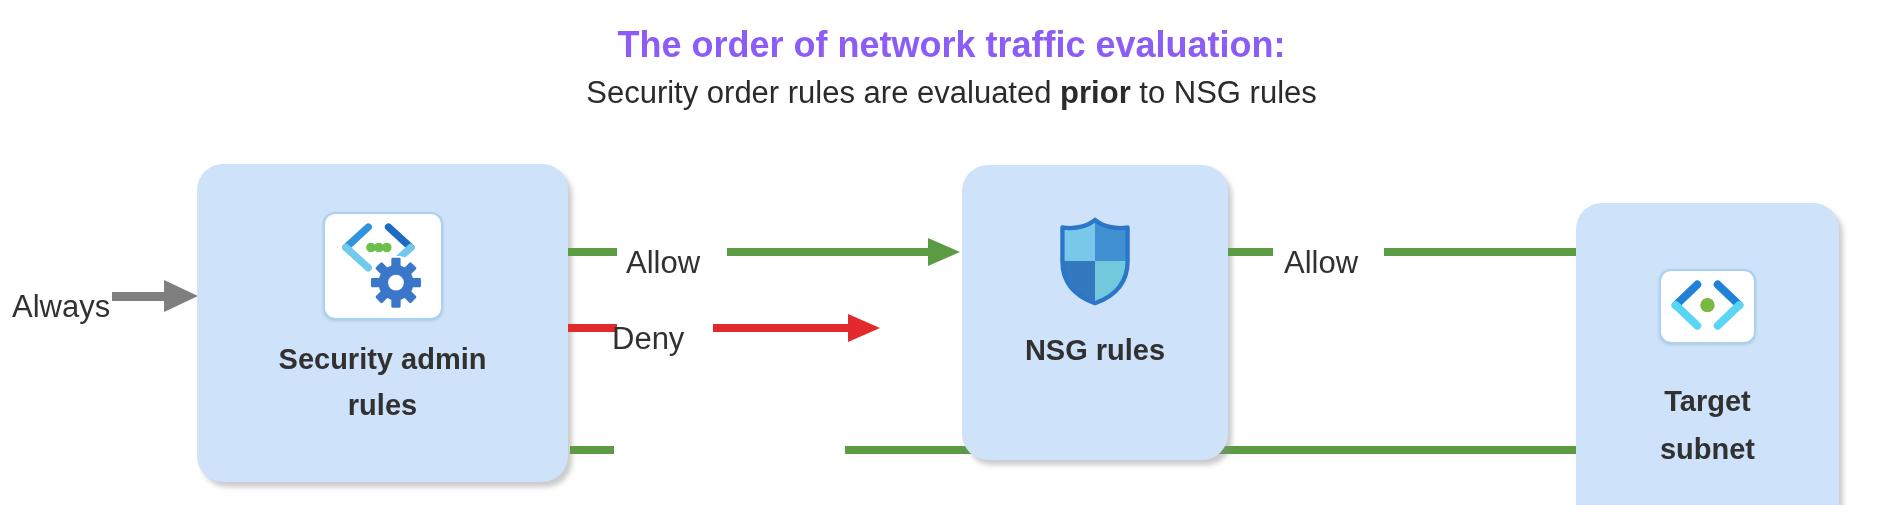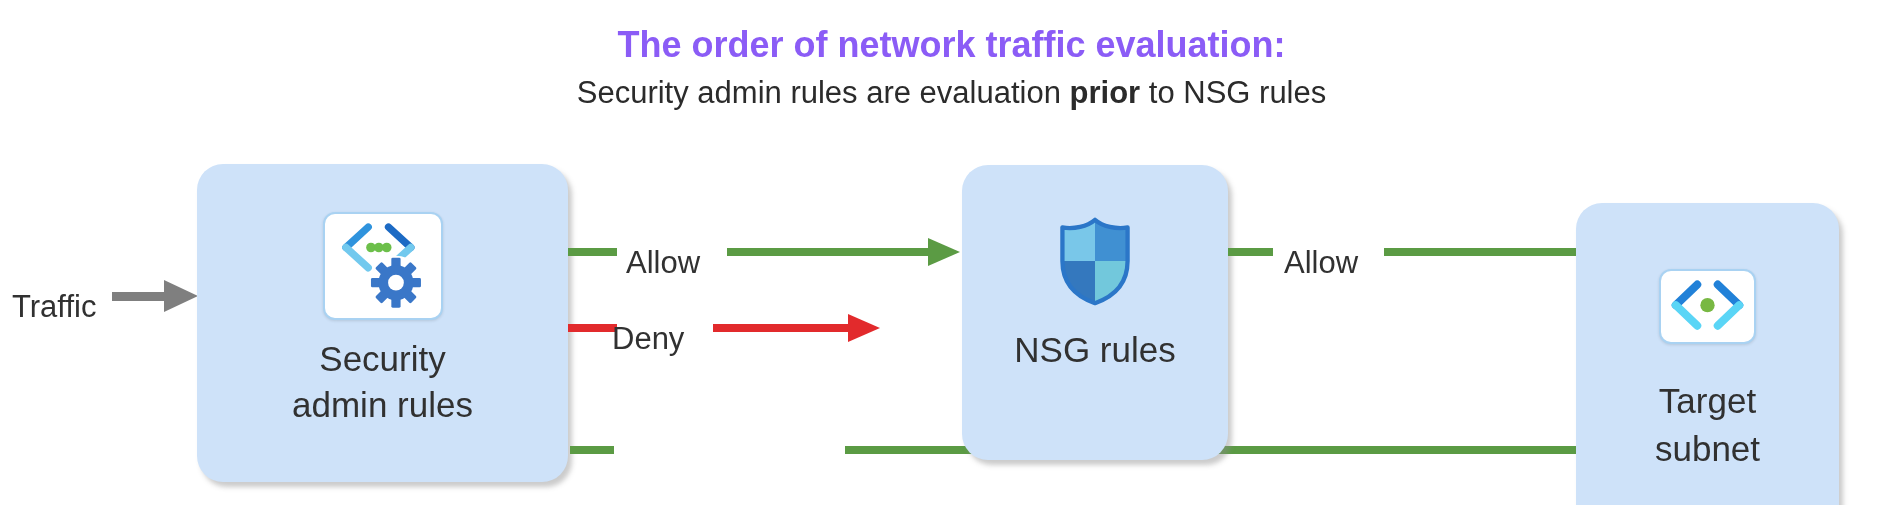--- a/index.html
+++ b/index.html
@@ -58,33 +58,33 @@
     position: absolute; left: 0; right: 0; margin: 0 auto;
     background: #ffffff;
     border: 2px solid var(--icon-border, #a9d2f2);
     border-radius: 12px;
     box-shadow: 0 1px 3px rgba(0,0,0,0.12);
     display: flex; align-items: center; justify-content: center;
   }
   .shield-wrap { position: absolute; left: 0; right: 0; margin: 0 auto; width: 74px; }
   .node-label {
     position: absolute; left: 0; right: 0; text-align: center;
-    font-weight: normal; font-size: 35px; color: var(--text-dark, #313131);
+    font-weight: bold; font-size: 29px; color: var(--text-dark, #313131);
   }
   .node-label .wrap { display: inline-block; }
 </style>
 </head>
 <body>
 
 <div class="canvas">
 
   <div class="heading">The order of network traffic evaluation:</div>
-  <div class="subheading"><span>Security admin rules are evaluation </span><span class="b">prior</span><span> to NSG rules</span></div>
+  <div class="subheading"><span>Security order rules are evaluated </span><span class="b">prior</span><span> to NSG rules</span></div>
 
-  <span class="lbl" style="left:12px;top:277px;">Traffic</span>
+  <span class="lbl" style="left:12px;top:277px;">Always</span>
   <div class="seg gray" style="left:112px;top:292px;width:52px;"></div>
   <div class="head gray-h" style="left:164px;top:280px;"></div>
 
   <div class="node" style="left:197px;top:164px;width:371px;height:318px;">
     <div class="icon-tile" style="top:48px;width:120px;height:108px;">
       <svg width="112" height="100" viewBox="0 0 120 108">
         <g fill="none" stroke-width="8" stroke-linecap="round">
           <path d="M44 12 L20 34" stroke="#2f93dd"></path>
           <path d="M20 34 L44 56" stroke="#72c9ee"></path>
           <path d="M66 12 L90 34" stroke="#1c6ac4"></path>

